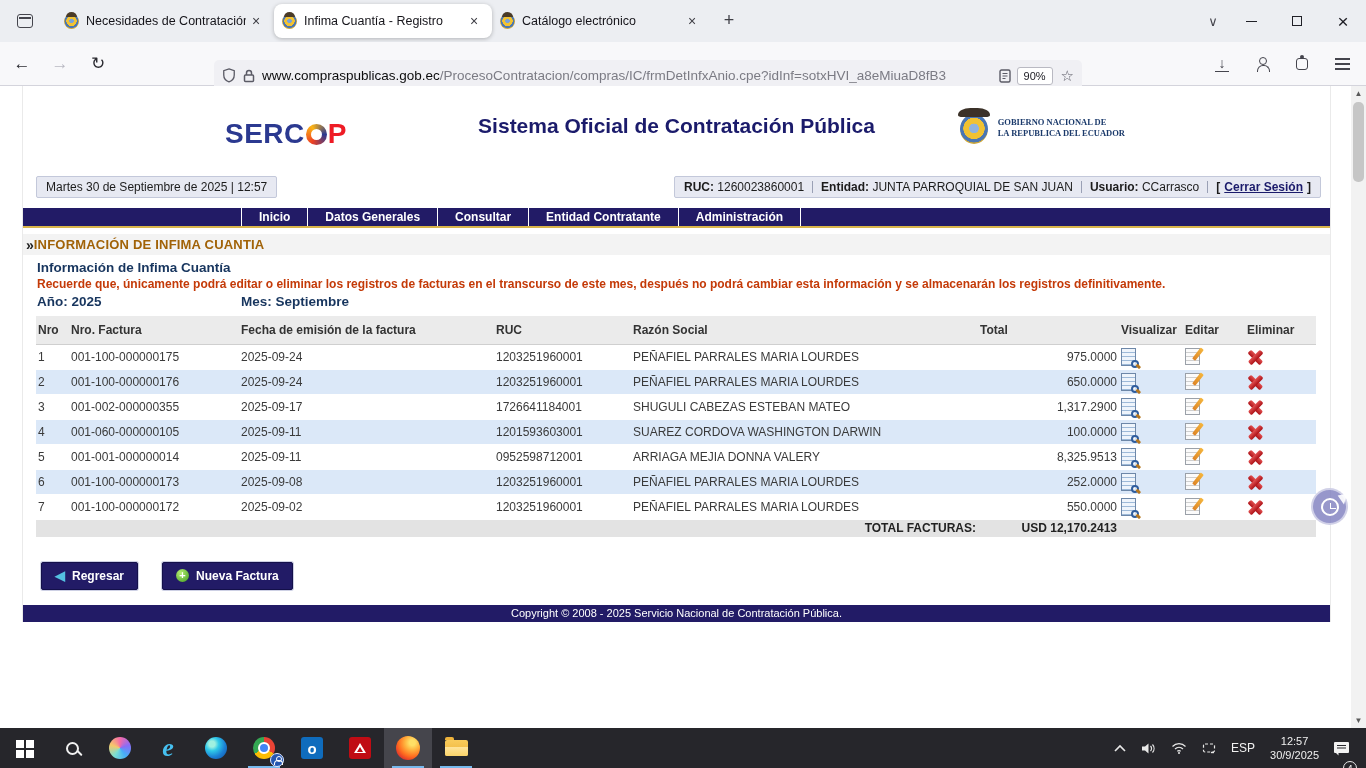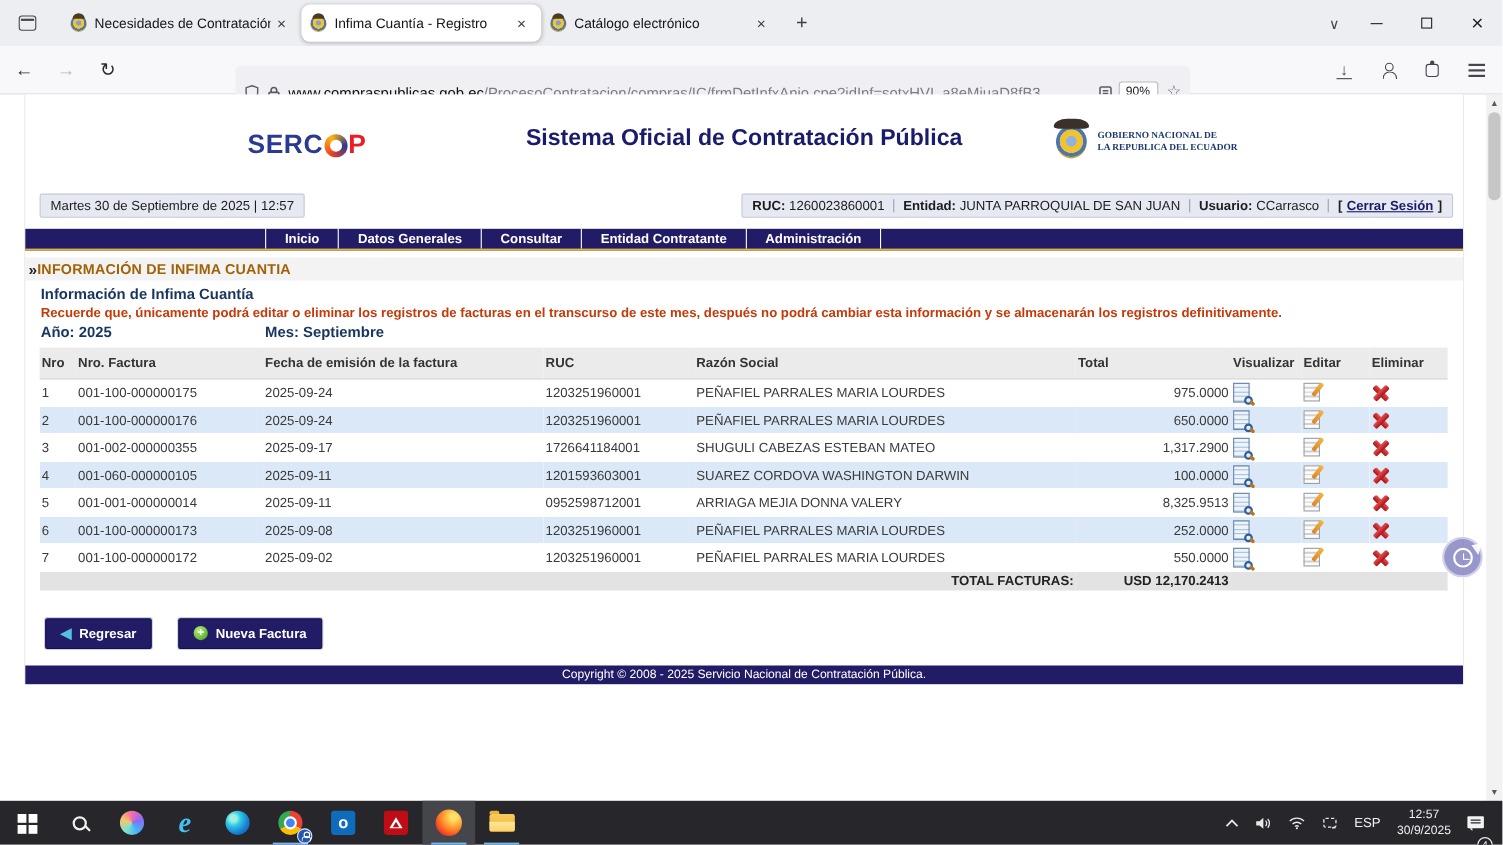--- a/index.html
+++ b/index.html
@@ -35,21 +35,21 @@
   .ic-max{width:10px;height:10px;border:1.4px solid #202027;}
   .ic-close{font-size:19px;line-height:1;}
 
   
   .navbar{position:absolute;top:42px;left:0;right:0;height:44px;background:#f8f8fa;
     border-bottom:1px solid #d4d4dc;display:flex;align-items:center;}
   .nav-btn{width:32px;height:32px;margin-left:6px;border-radius:5px;display:flex;align-items:center;
     justify-content:center;font-size:17px;color:#2a2a30;cursor:pointer;}
   .nav-btn.disabled{color:#b8b8c2;}
   .urlbar{height:32px;flex:0 0 868px;margin-left:100px;background:#f0f0f4;border-radius:5px;
-    display:flex;align-items:flex-end;padding:0 8px;cursor:text;margin-top:24px;}
+    display:flex;align-items:center;padding:0 8px;cursor:text;margin-top:24px;}
   .url-ic{display:flex;align-items:center;margin-right:7px;}
   .url-text{flex:1;font-size:13.5px;white-space:nowrap;overflow:hidden;}
   .url-domain{color:#0c0c0d;}
   .url-path{color:#7b7b84;}
   .reader-ic{margin:0 6px;display:flex;}
   .zoom-chip{background:#fff;border:1px solid #b9b9c2;border-radius:3px;font-size:11px;
     padding:2px 6px;color:#202027;cursor:pointer;}
   .star-ic{margin-left:8px;font-size:15px;color:#5b5b66;cursor:pointer;}
   .nav-right{display:flex;align-items:center;margin-left:auto;margin-right:8px;gap:8px;}
   .nrbtn{width:32px;height:32px;border-radius:5px;display:flex;align-items:center;justify-content:center;cursor:pointer;}
@@ -59,21 +59,21 @@
   .person-glyph::after{content:"";position:absolute;left:2.5px;bottom:0;width:11px;height:6px;border:1.5px solid #45454d;border-bottom:none;border-radius:6px 6px 0 0;}
   .ext-glyph{width:12px;height:12px;border:1.6px solid #45454d;border-radius:3px;position:relative;}
   .ext-glyph::after{content:"";position:absolute;left:3px;top:-4px;width:4px;height:4px;background:#45454d;border-radius:50%;}
   .menu-glyph{width:15px;height:2px;background:#45454d;box-shadow:0 -5px 0 0 #45454d,0 5px 0 0 #45454d;}
 
   
   .viewport{position:absolute;top:86px;bottom:40px;left:0;right:0;background:#fff;}
   .page{position:absolute;left:22px;width:1309px;top:0;border-left:1px solid #eaeaea;border-right:1px solid #eaeaea;
     background:#fff;padding-top:10px;font-size:12px;color:#333;}
   .site-header{position:relative;height:78px;}
-  .logo{position:absolute;left:202px;top:22px;font-size:24px;font-weight:bold;letter-spacing:.5px;display:flex;align-items:center;}
+  .logo{position:absolute;left:202px;top:22px;font-size:28px;font-weight:bold;letter-spacing:.5px;display:flex;align-items:center;}
   .logo-serc{color:#2b3990;}
   .logo-o{display:inline-block;width:21px;height:21px;border-radius:50%;margin:0 1px;position:relative;
     background:conic-gradient(from 210deg,#ef4123,#fcb415,#2b3990,#ef4123);}
   .logo-o::after{content:"";position:absolute;inset:5px;background:#fff;border-radius:50%;}
   .logo-p{color:#ee1c25;}
   .site-title{position:absolute;left:0;right:0;top:18px;text-align:center;font-size:21px;font-weight:bold;color:#1b1b6b;}
   .gov{position:absolute;right:205px;top:12px;display:flex;align-items:center;gap:7px;}
   .gov-emblem{width:34px;height:40px;position:relative;}
   .gov-emblem::before{content:"";position:absolute;left:3px;right:3px;top:6px;bottom:4px;border-radius:50%;
     background:radial-gradient(circle at 50% 48%, #8fb3de 0 22%, #f1c232 24% 50%, #4a76b3 52% 66%, #caa53a 68% 100%);}

